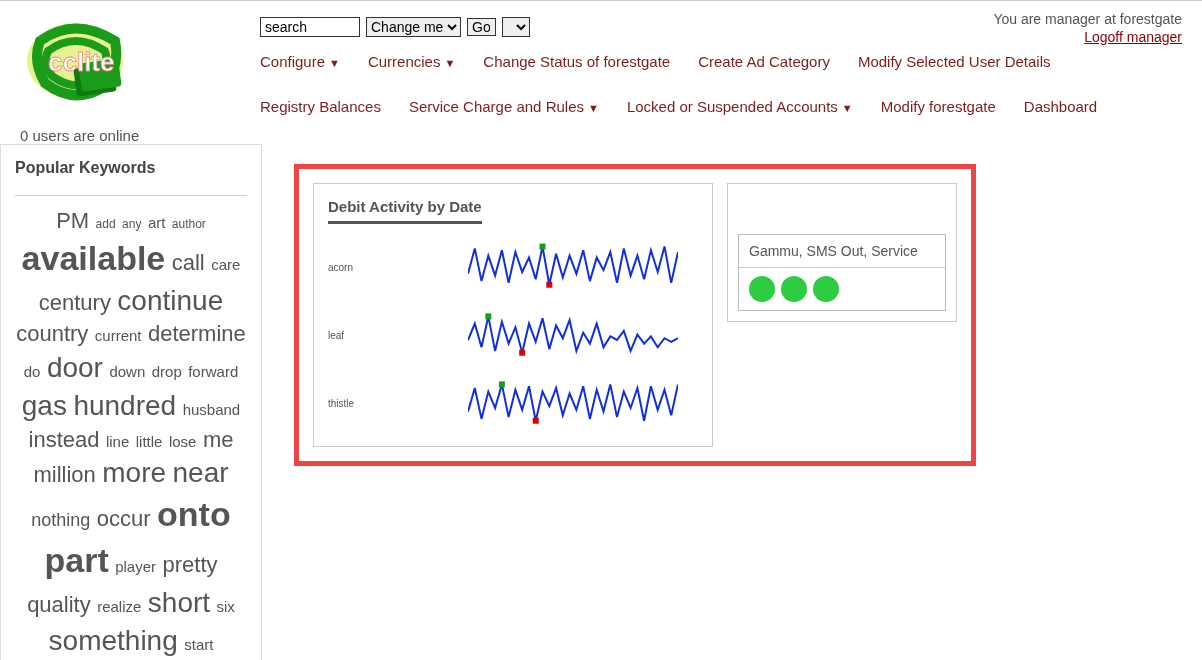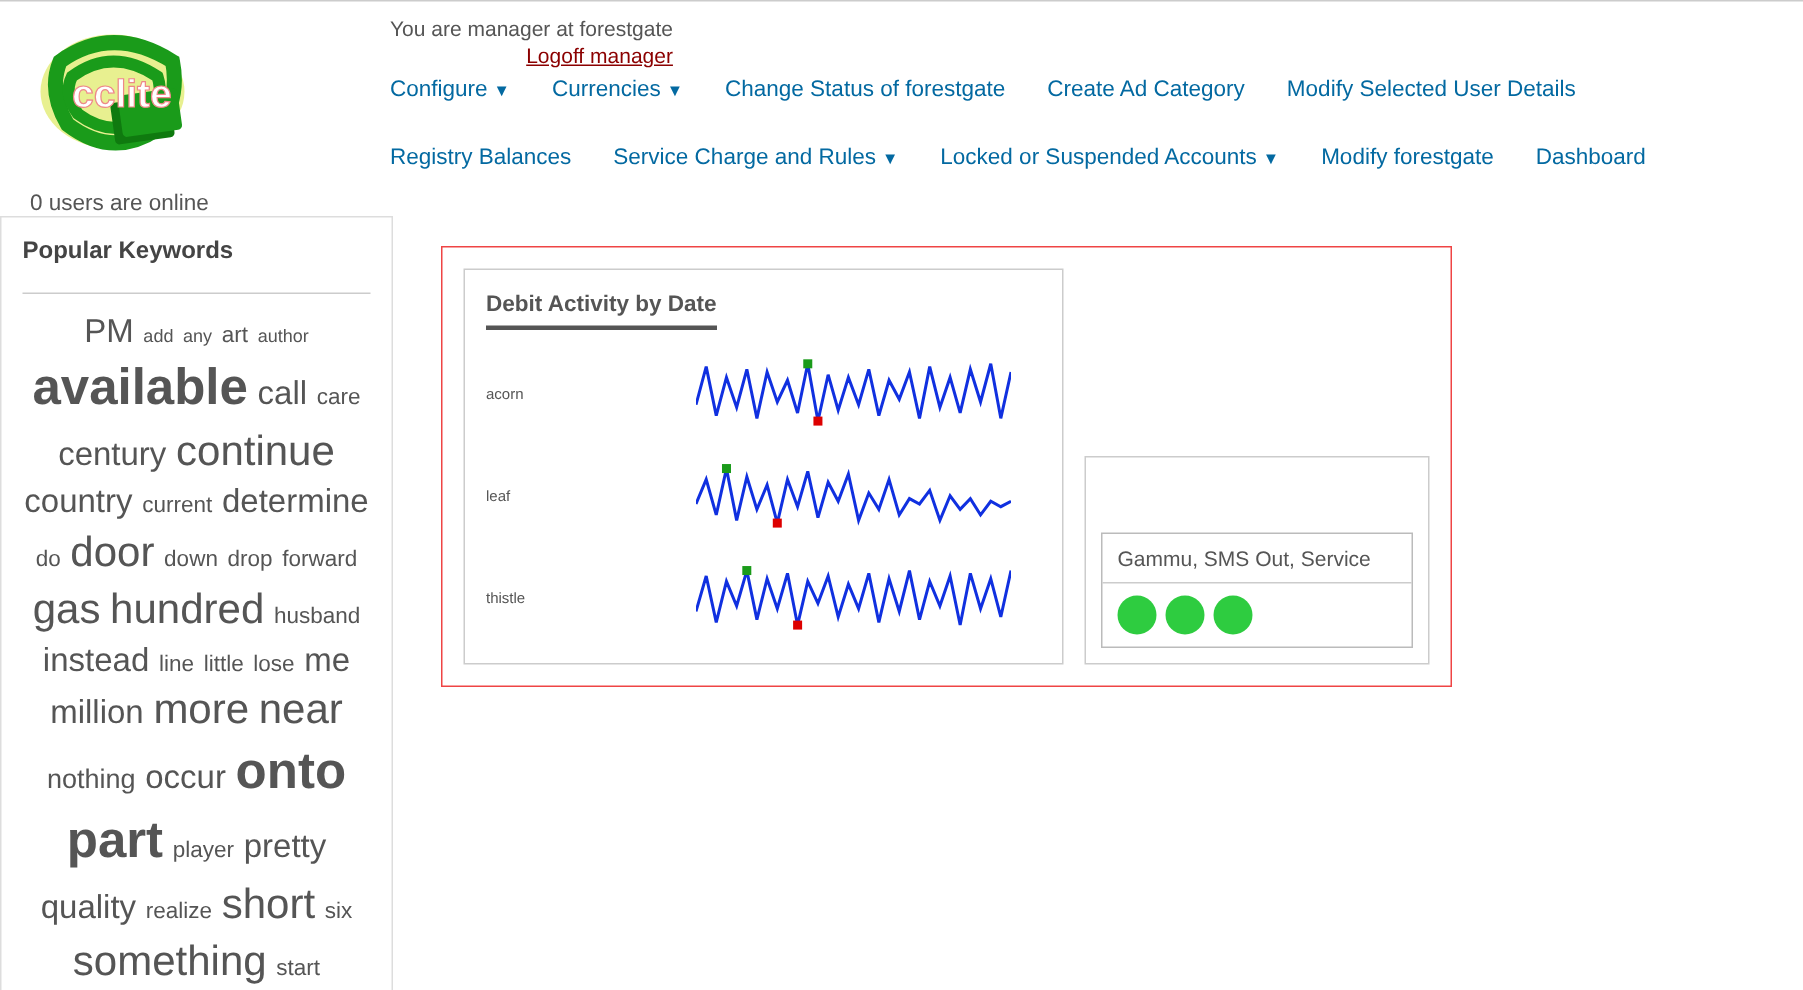--- a/index.html
+++ b/index.html
@@ -10,35 +10,35 @@
 .logo-col { width: 240px; display: flex; flex-direction: column; align-items: flex-start; }
 .logo-wrap { position: relative; width: 120px; height: 100px; }
 .users-online { font-size: 15px; color: #555; margin-top: 16px; }
 .main-col { flex: 1; display: flex; flex-direction: column; }
 .search-row { display: flex; align-items: center; gap: 6px; margin-top: 6px; margin-bottom: 10px; }
 .search-input { width: 100px; font-size: 14px; border: 1px solid #333; padding: 1px 4px; }
 select { border: 1px solid #333; font-size: 14px; background: #efefef; }
 .go-btn { border: 1px solid #333; background: #efefef; font-size: 14px; padding: 0 4px; cursor: pointer; }
 .status-row { text-align: right; font-size: 14px; color: #555; }
 .logoff-link { color: #8b0000; text-decoration: underline; cursor: pointer; display: block; text-align: right; font-size: 14px; margin-top: 2px; }
-.nav-links { display: flex; flex-wrap: wrap; gap: 28px; margin-top: 6px; font-size: 15px; color: #0369a1; padding-bottom: 10px; }
+.nav-links { display: flex; flex-wrap: wrap; gap: 28px; margin-top: 6px; font-size: 15px; color: #7f1d1d; padding-bottom: 10px; }
 .nav-item { cursor: pointer; white-space: nowrap; }
 .nav-item .caret { font-size: 11px; margin-left: 4px; }
 .content-row { display: flex; align-items: flex-start; }
 .sidebar { width: 262px; border: 1px solid #ddd; padding: 14px; margin-right: 12px; }
 .sidebar h3 { font-size: 16px; font-weight: bold; color: #444; padding-bottom: 18px; border-bottom: 1px solid #ccc; margin-bottom: 10px; }
 .keywords { text-align: center; line-height: 1.35; }
 .keywords a { color: #555; text-decoration: none; cursor: pointer; margin: 0 1px; }
 .sz1 { font-size: 12px; }
 .sz2 { font-size: 15px; }
 .sz3 { font-size: 18px; text-align: right; }
 .sz4 { font-size: 22px; }
 .sz5 { font-size: 28px; }
 .sz6 { font-size: 34px; font-weight: bold; }
-.dashboard-panel { border: 1px solid #ef4444; padding: 14px; margin: 20px 0 0 20px; display: flex; gap: 14px; align-items: flex-end; }
+.dashboard-panel { border: 5px solid #ef4444; padding: 14px; margin: 20px 0 0 20px; display: flex; gap: 14px; align-items: flex-start; }
 .chart-card { border: 1px solid #ccc; padding: 14px 18px 14px 14px; width: 400px; }
 .chart-title { display: inline-block; font-size: 15px; font-weight: bold; color: #555; border-bottom: 3px solid #555; padding-bottom: 6px; margin-bottom: 18px; }
 .chart-row { display: flex; align-items: center; margin-bottom: 18px; }
 .chart-row:last-child { margin-bottom: 4px; }
 .chart-label { width: 140px; font-size: 10px; color: #555; }
 .spark-wrap { flex: 1; height: 50px; }
 .status-card { border: 1px solid #ccc; padding: 50px 10px 10px 10px; width: 230px; }
 .status-box { border: 1px solid #bbb; }
 .status-head { padding: 8px 10px; font-size: 14px; color: #555; border-bottom: 1px solid #ccc; }
 .status-dots { padding: 8px 10px; display: flex; gap: 6px; }
@@ -58,20 +58,26 @@
           <path d="M28 40 Q55 20 85 40 Q90 55 78 68 Q55 82 32 65 Q22 52 28 40 Z" fill="none" stroke="#1a9b1a" stroke-width="8"></path>
           <rect x="55" y="55" width="40" height="28" rx="3" fill="#0f7a0f" transform="rotate(-8 75 69)"></rect>
           <rect x="60" y="50" width="40" height="28" rx="3" fill="#1a9b1a" transform="rotate(-8 80 64)"></rect>
           <text x="28" y="60" font-size="26" font-weight="bold" fill="#fff" stroke="#e88" stroke-width="0.8">cclite</text>
         </svg>
       </div>
       <div class="users-online">0 users are online</div>
     </div>
     <div class="main-col">
       <div style="display:flex; justify-content:space-between; align-items:flex-start;">
+        <div class="search-row">
+          <input class="search-input" type="text" value="search" style="">
+          <select><option>Change me</option></select>
+          <button class="go-btn">Go</button>
+          <select style="width:28px;"><option></option></select>
+        </div>
         <div>
           <div class="status-row">You are manager at forestgate</div>
           <a class="logoff-link">Logoff manager</a>
         </div>
       </div>
       <div class="nav-links" id="nav-links">
           <span class="nav-item">Configure<span class="caret">▼</span></span>
           <span class="nav-item">Currencies<span class="caret">▼</span></span>
           <span class="nav-item">Change Status of forestgate</span>
           <span class="nav-item">Create Ad Category</span>

